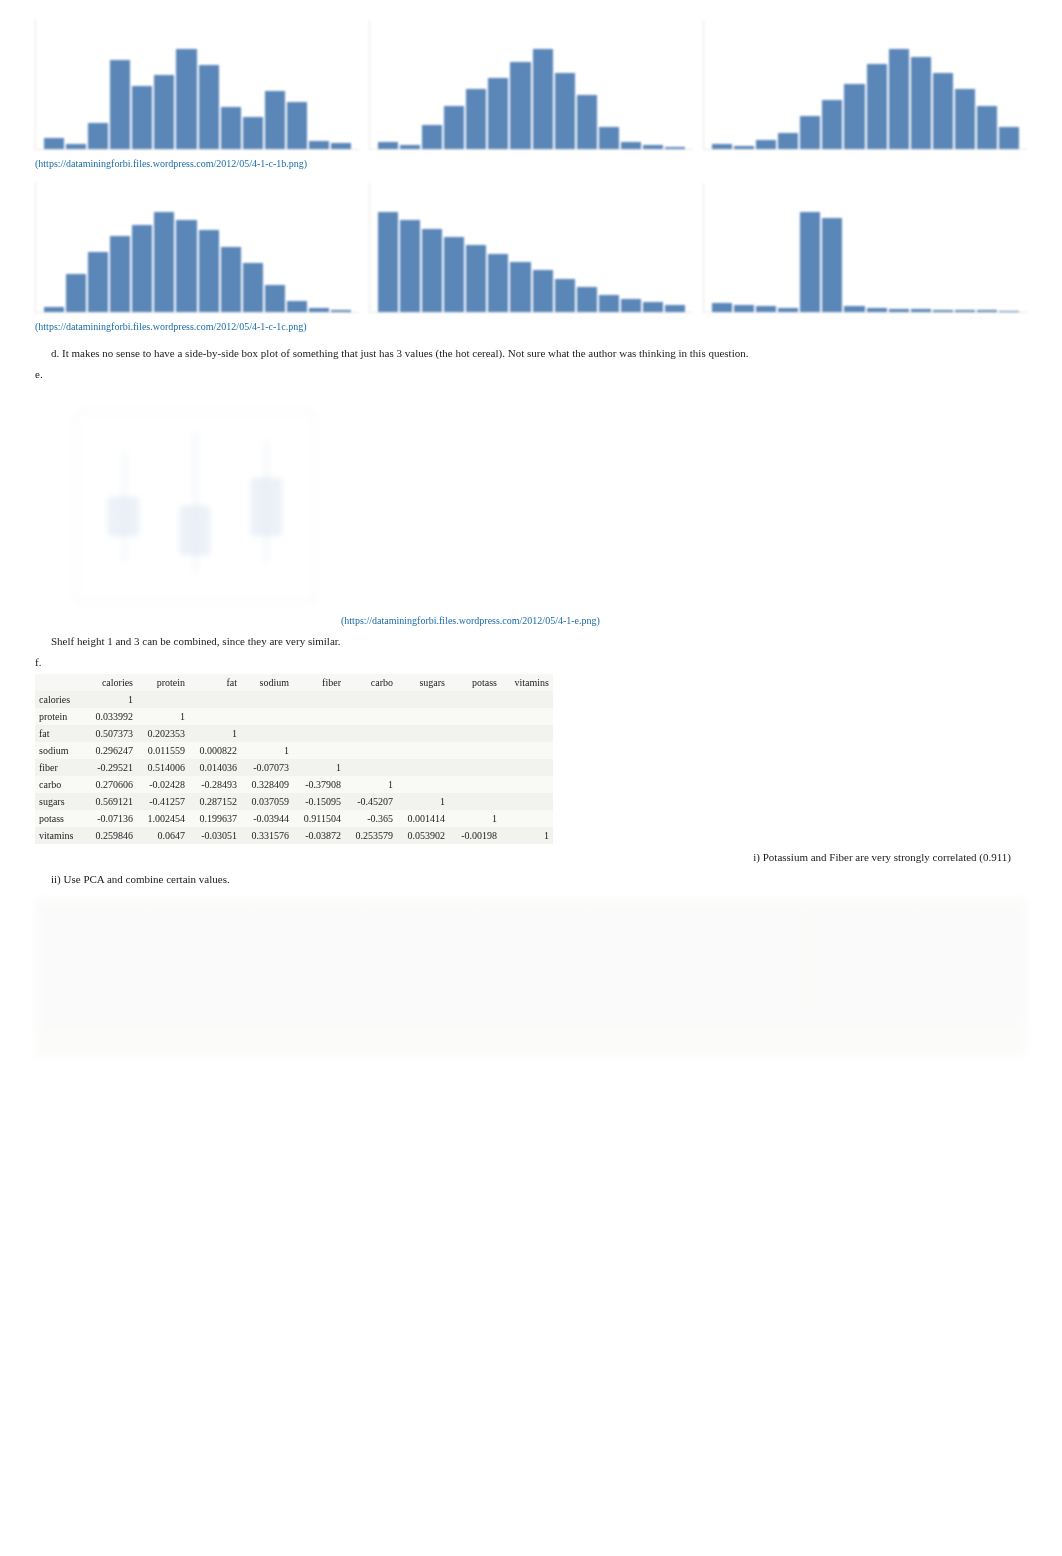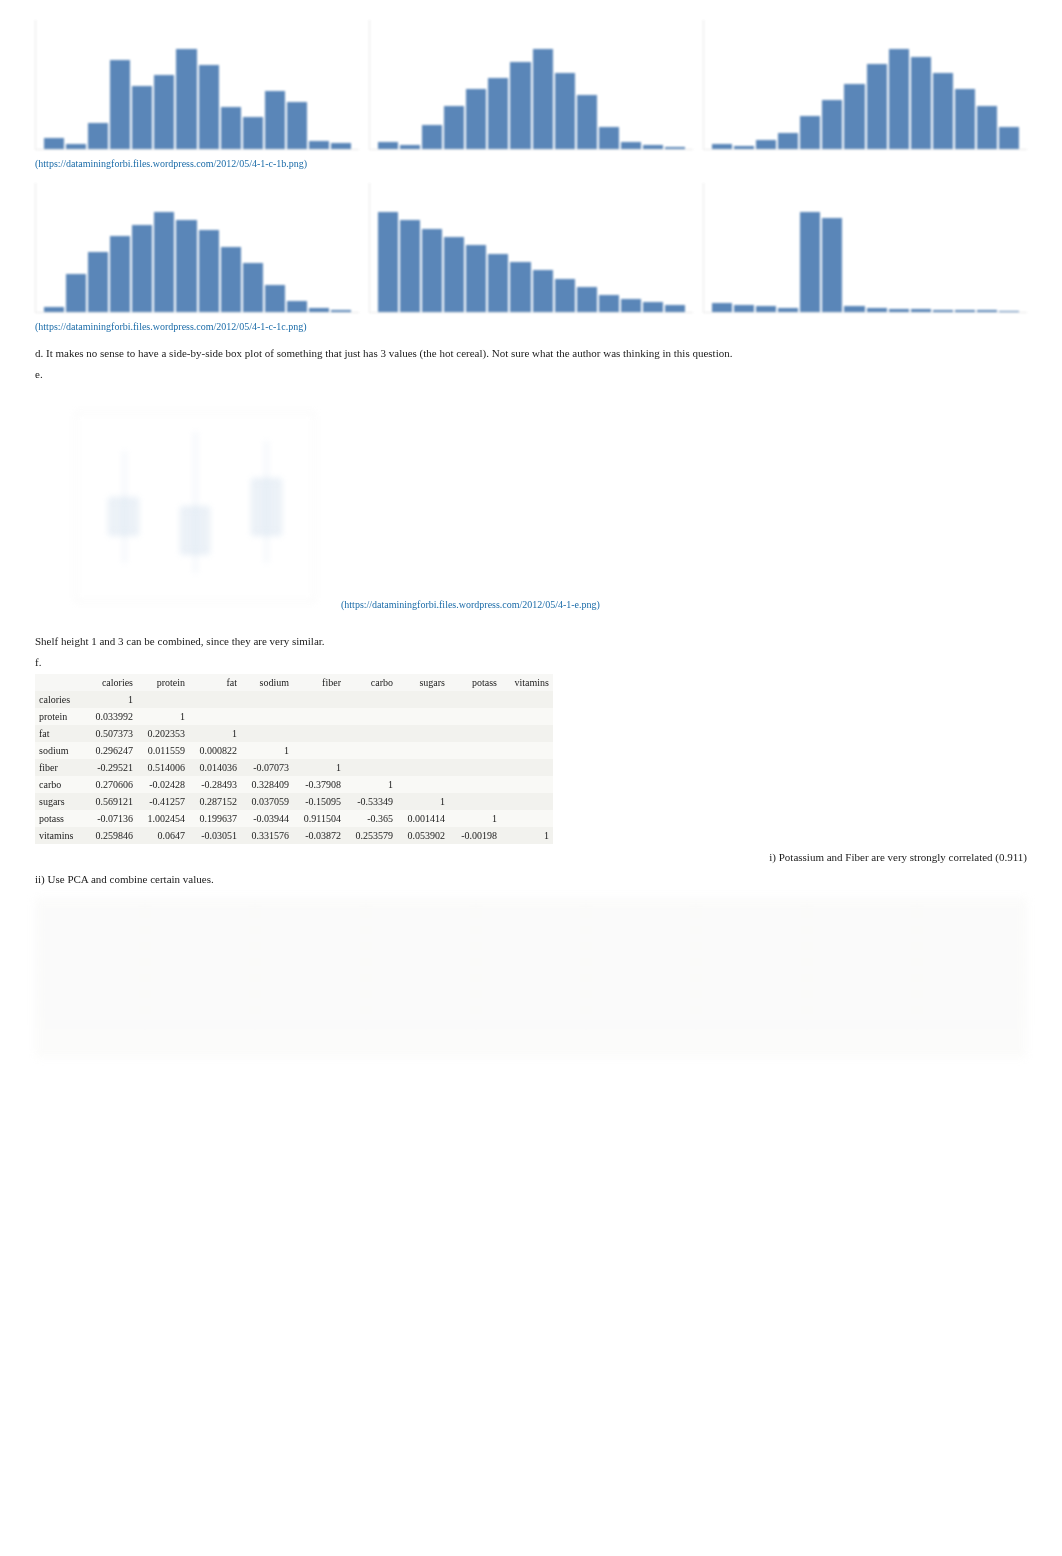--- a/index.html
+++ b/index.html
@@ -3,21 +3,21 @@
 <meta charset="utf-8">
 <style>
 *{box-sizing:border-box;margin:0;padding:0}
 body{font-family:Georgia,'Times New Roman',serif;font-size:11px;color:#333;background:#fff;width:1062px;padding:20px 35px}
 .chart-row{display:flex;gap:10px;margin-bottom:8px}
 .chart{flex:1;height:130px;position:relative;border-left:1px solid rgba(150,150,150,0.2);border-bottom:1px solid rgba(150,150,150,0.2);filter:blur(1px)}
 .chart-title{position:absolute;top:6px;left:50%;transform:translateX(-50%);font-size:10px;color:#888}
 .bars{position:absolute;bottom:0;left:8px;right:8px;height:100px;display:flex;align-items:flex-end;gap:2px}
 .bar{background:#5a86b8;flex:1}
 .link{color:#1a6ba8;font-size:10px;margin:4px 0 14px 0}
-.para{color:#1a1a1a;font-size:11px;line-height:1.45;margin:6px 0;text-align:justify}
+.para{color:#1a1a1a;font-size:11px;line-height:1.45;margin:6px 16px;text-align:justify}
 .ol-label{color:#1a1a1a;font-size:11px;margin:6px 0}
 .boxplot{width:300px;height:230px;position:relative;margin:6px 0;filter:blur(3px);opacity:0.5}
 .boxplot-inner{position:absolute;inset:20px 20px 20px 40px;border:1px solid #e0e0e0}
 .bp-title{position:absolute;top:28px;left:50%;transform:translateX(-50%);font-size:12px;color:#666;font-weight:bold}
 .bp-box{position:absolute;border:1px solid #99b8d8;background:rgba(153,184,216,0.35)}
 .bp-stem{position:absolute;width:1px;background:#99b8d8}
 .boxwrap{display:flex;align-items:flex-end;gap:6px}
 table.corr{border-collapse:collapse;font-size:10px;color:#222;margin:4px 0 6px 0;background:linear-gradient(#f7f7f5,#f7f7f5)}
 table.corr th,table.corr td{padding:3px 4px;text-align:right;min-width:52px;font-weight:normal}
 table.corr th:first-child,table.corr td:first-child{text-align:left;min-width:50px}
@@ -161,21 +161,21 @@
     <div class="boxplot-inner">
       <div class="bp-title"></div>
       <div class="bp-stem" style="left:20%;top:20%;height:60%"></div>
       <div class="bp-box" style="left:14%;top:45%;width:12%;height:20%"></div>
       <div class="bp-stem" style="left:50%;top:10%;height:75%"></div>
       <div class="bp-box" style="left:44%;top:50%;width:12%;height:25%"></div>
       <div class="bp-stem" style="left:80%;top:15%;height:65%"></div>
       <div class="bp-box" style="left:74%;top:35%;width:12%;height:30%"></div>
     </div>
   </div>
-  <p class="link" style="margin-bottom:18px">(https://dataminingforbi.files.wordpress.com/2012/05/4-1-e.png)</p>
+  <p class="link" style="margin-bottom:2px">(https://dataminingforbi.files.wordpress.com/2012/05/4-1-e.png)</p>
 </div>
 
 <p class="para" style="text-align:left">Shelf height 1 and 3 can be combined, since they are very similar.</p>
 <p class="ol-label">f.</p>
 
 <table class="corr">
   <thead>
       <tr>
         <th></th>
         <th>calories</th>
@@ -262,21 +262,21 @@
         <td></td>
         <td></td>
       </tr>
       <tr>
         <td>sugars</td>
         <td>0.569121</td>
         <td>-0.41257</td>
         <td>0.287152</td>
         <td>0.037059</td>
         <td>-0.15095</td>
-        <td>-0.53349</td>
+        <td>-0.45207</td>
         <td>1</td>
         <td></td>
         <td></td>
       </tr>
       <tr>
         <td>potass</td>
         <td>-0.07136</td>
         <td>1.002454</td>
         <td>0.199637</td>
         <td>-0.03944</td>

